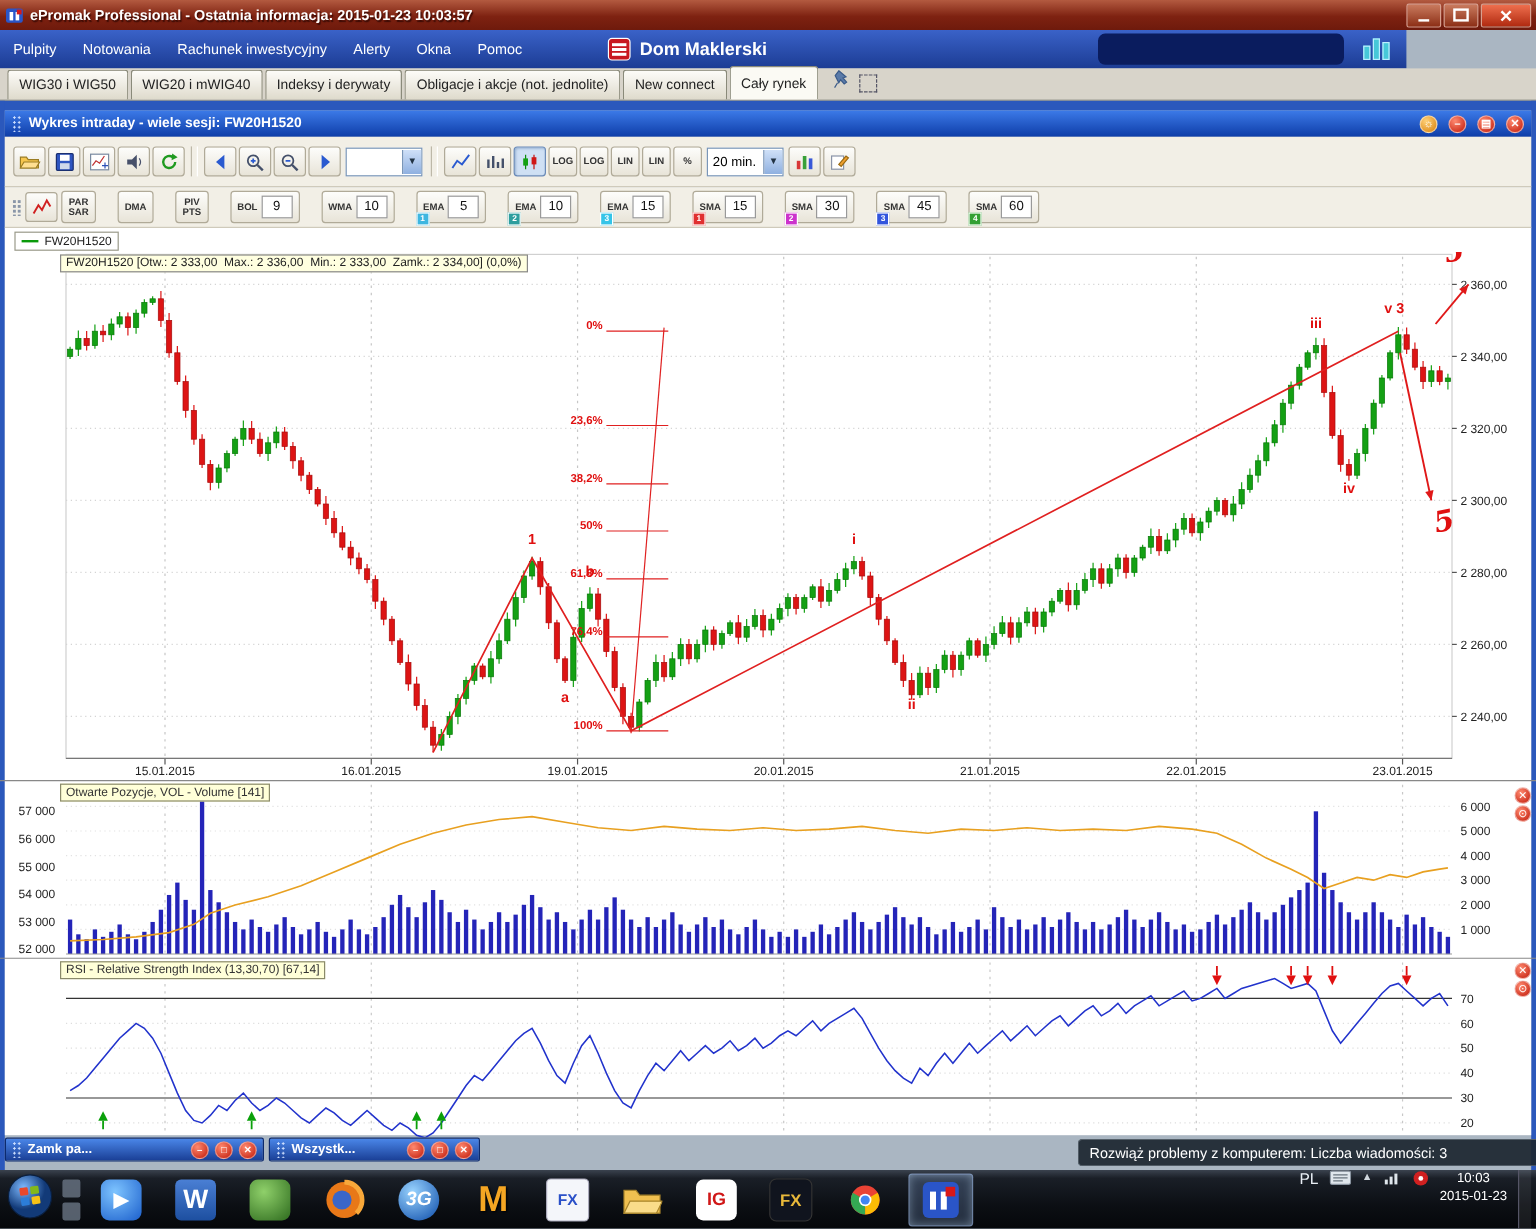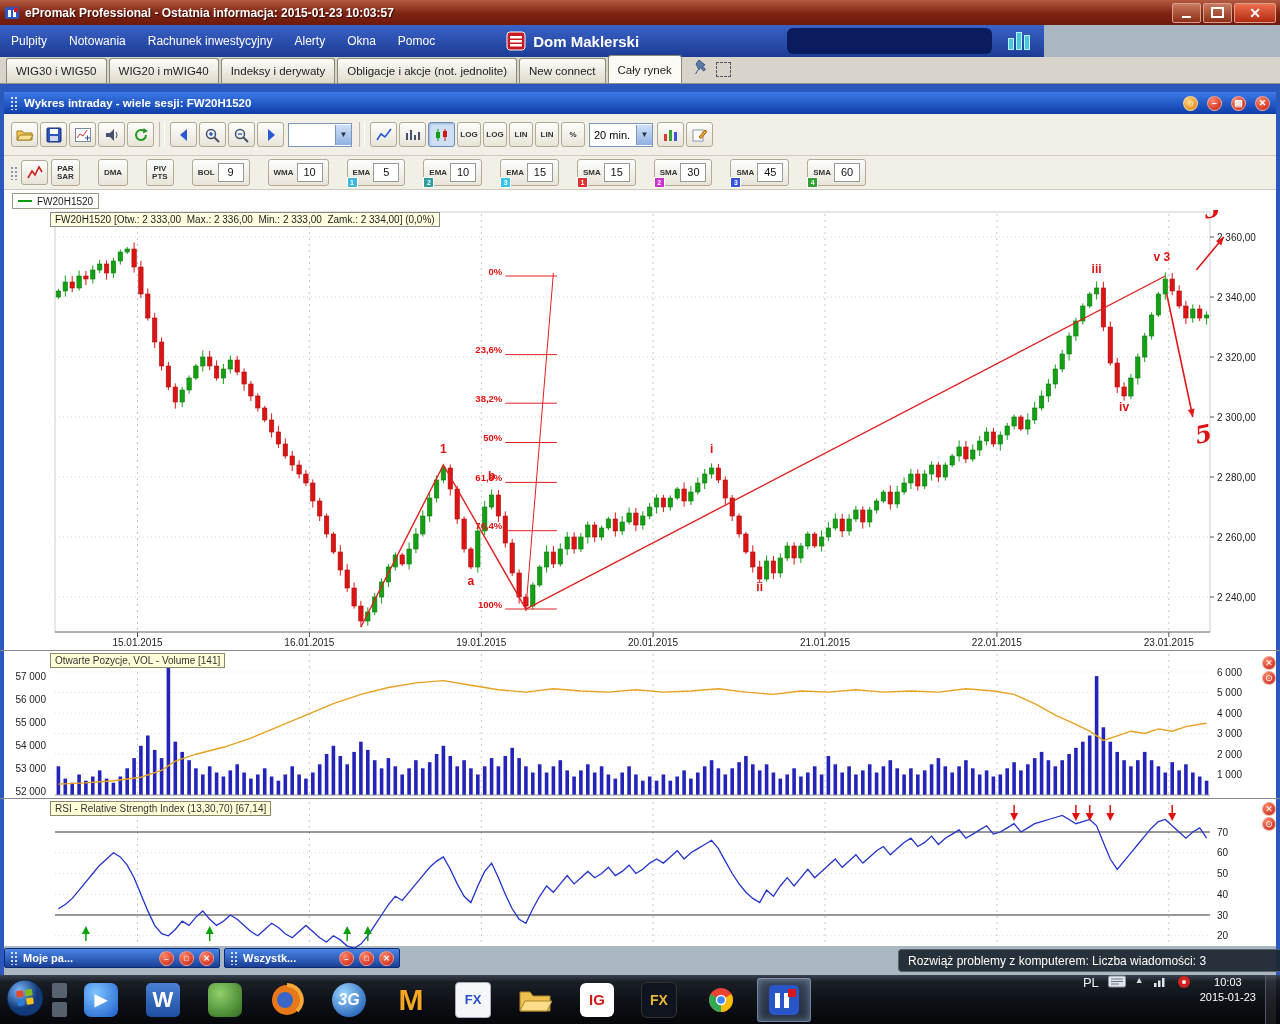--- a/index.html
+++ b/index.html
@@ -9,21 +9,21 @@
     background:linear-gradient(180deg,#b35a40,#7e2211 55%,#6e1a0c);
     display:flex;align-items:center;padding:0 4px;box-sizing:border-box;color:#fff;}
   .apptitle{font-size:12px;font-weight:bold;margin-left:5px;text-shadow:1px 1px 1px #3a0a04;}
   .twb{width:27px;height:18px;margin-left:2px;border:1px solid #d8a090;border-radius:2px;
     background:linear-gradient(180deg,#c97a5e,#8c2f16);display:flex;align-items:center;justify-content:center;color:#fff;}
   .twb.close{background:linear-gradient(180deg,#ef6f4e,#b02a10);width:40px;font-size:14px;font-weight:bold;}
   .g-min{display:inline-block;width:9px;height:3px;border-bottom:2px solid #fff;margin-top:5px;}
   .g-max{display:inline-block;width:9px;height:7px;border:2px solid #fff;}
   .spacer{flex:1;}
   
-  .menubar{position:absolute;left:0;top:25px;width:1044px;height:32px;
+  .menubar{position:absolute;left:0;top:25px;width:1172px;height:32px;
     background:linear-gradient(180deg,#3a62c8,#1c3c94);display:flex;align-items:center;color:#fff;}
   .menu-items{display:flex;}
   .menu-item{font-size:12px;padding:7px 11px;cursor:default;}
   .brand{display:flex;align-items:center;gap:7px;margin-left:60px;font-size:15px;font-weight:bold;}
   .redacted{position:absolute;right:52px;top:3px;width:205px;height:26px;background:#0a1c5e;border-radius:6px;}
   .colicon{position:absolute;right:14px;top:7px;display:flex;gap:2px;align-items:flex-end;height:18px;}
   .colicon i{display:block;width:4px;background:#46c8d8;border:1px solid #bef;}
   
   .tabbar{position:absolute;left:0;top:57px;width:1280px;height:27px;background:#d8d4ca;
     border-bottom:1px solid #8f8f84;display:flex;align-items:flex-end;padding-left:6px;box-sizing:border-box;gap:2px;}
@@ -1054,21 +1054,21 @@
       <polygon fill="#e01010" points="1110.3,23 1106.3,15 1114.3,15"></polygon>
       <line x1="1172.2" y1="7.0" x2="1172.2" y2="15.0" stroke="#e01010" stroke-width="1.5"></line>
       <polygon fill="#e01010" points="1172.2,23 1168.2,15 1176.2,15"></polygon>
     </svg></div>
 <div class="panel-label" style="left:50px;top:801px;">RSI - Relative Strength Index (13,30,70) [67,14]</div>
 <div class="pbtn" style="left:1262px;top:802px;">✕</div>
 <div class="pbtn" style="left:1262px;top:817px;">⊙</div>
 
 <div class="minbar" style="left:4px;width:216px;">
   <span class="grip"></span>
-  <span>Moje pa...</span>
+  <span>Zamk pa...</span>
   <div class="spacer"></div>
   <div class="mbtn">–</div>
   <div class="mbtn">□</div>
   <div class="mbtn">✕</div>
 </div>
 <div class="minbar" style="left:224px;width:176px;">
   <span class="grip"></span>
   <span>Wszystk...</span>
   <div class="spacer"></div>
   <div class="mbtn">–</div>

